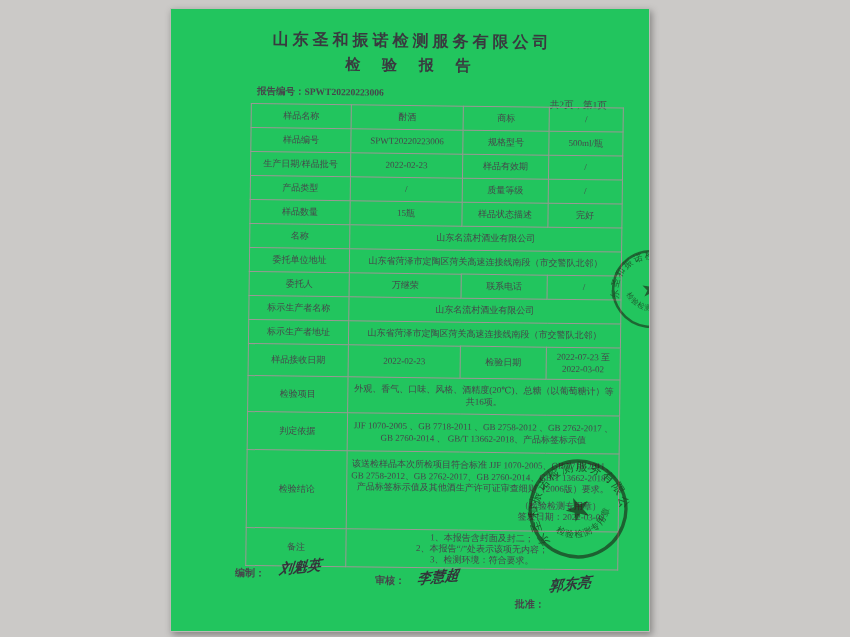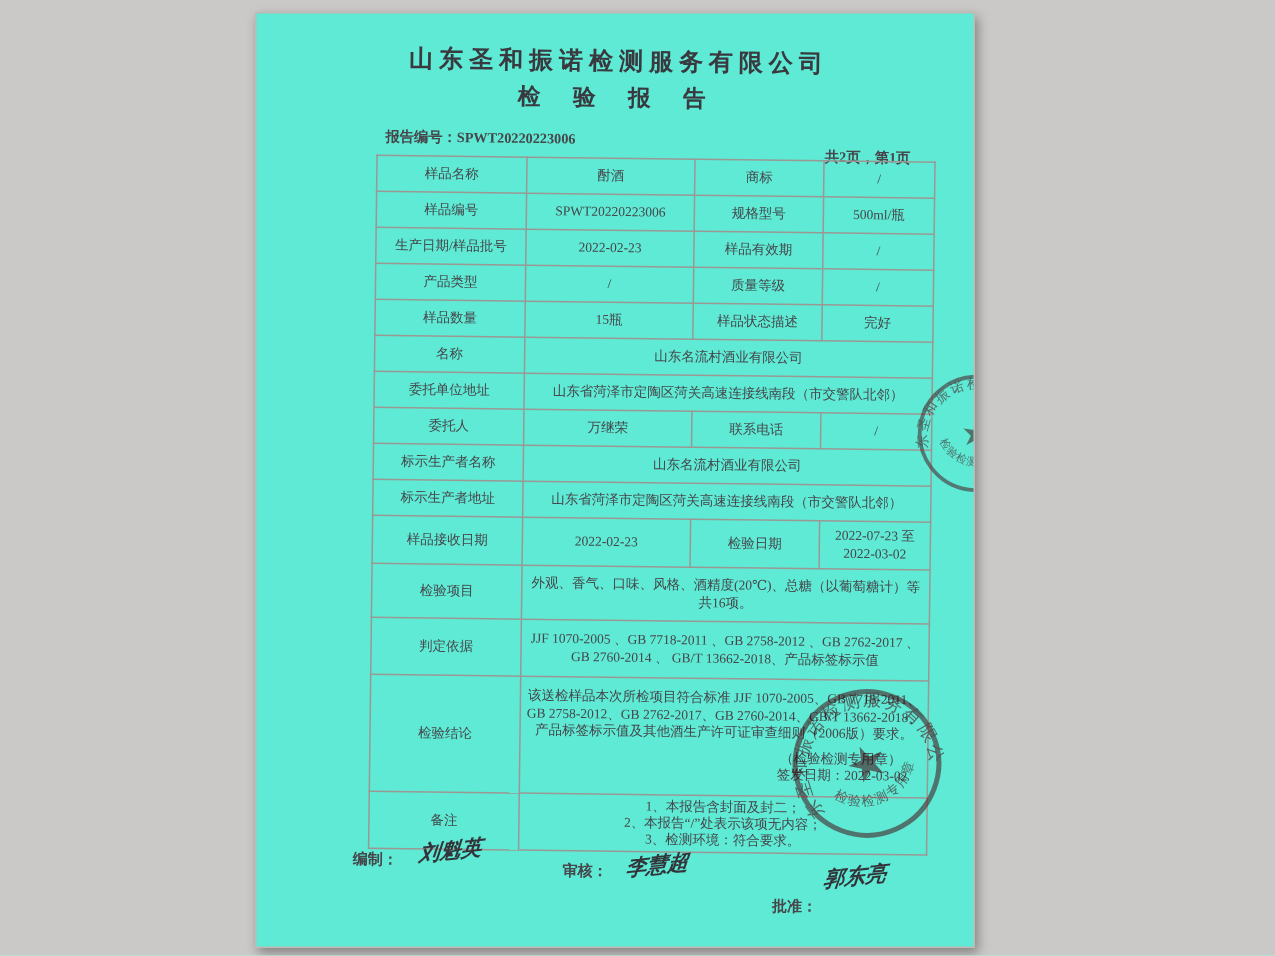--- a/index.html
+++ b/index.html
@@ -3,35 +3,35 @@
 <meta charset="utf-8">
 <style>
   html,body{margin:0;padding:0;}
   body{
     width:850px;height:637px;position:relative;overflow:hidden;
     background:#cbc9c7;
     font-family:"Liberation Serif","DejaVu Serif",serif;
   }
   .page{
     position:absolute;left:170px;top:8px;width:478px;height:622px;
-    background:#5eead4;border:1px solid #bdbab7;
+    background:#22c55e;border:1px solid #bdbab7;
     box-shadow:2px 3px 7px rgba(0,0,0,0.35);
     overflow:hidden;
   }
   .scan{ position:absolute;inset:0; transform:rotate(0.7deg); transform-origin:50% 40%; color:#46464b;}
   .company-title{
     position:absolute;top:22px;left:0;right:0;text-align:center;
     font-size:16px;font-weight:bold;letter-spacing:4px;color:#39393f;
   }
   .doc-title{
     position:absolute;top:47px;left:0;right:0;text-align:center;
     font-size:15px;font-weight:bold;letter-spacing:9px;color:#39393f;
   }
   .report-no{position:absolute;top:78px;left:84px;font-size:9.5px;font-weight:bold;}
-  .pagination{position:absolute;top:88px;right:44px;font-size:9.5px;font-weight:bold;}
+  .pagination{position:absolute;top:88px;right:44px;font-size:9.5px;font-weight:normal;}
   table.report{
     position:absolute;left:78px;top:96px;border-collapse:collapse;table-layout:fixed;
     font-size:9px;color:#46464b;
   }
   table.report td{
     border:1px solid #9b9894;padding:1px 3px;text-align:center;vertical-align:middle;
     line-height:1.25;overflow:hidden;
   }
   td.left{text-align:left;padding:2px 6px;}
   .conclusion-note{ text-align:right;margin-top:6px;padding-right:14px;}

